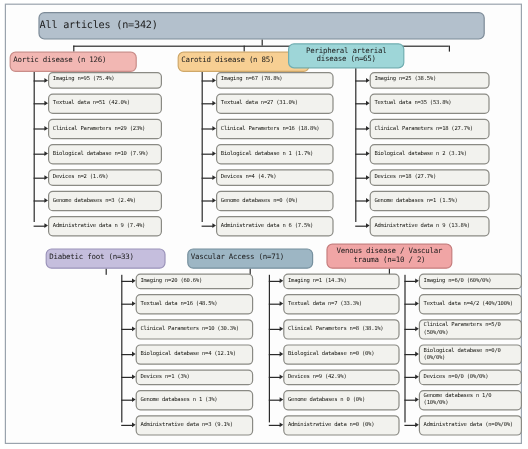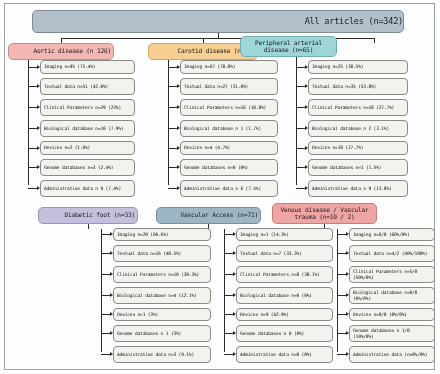--- a/index.html
+++ b/index.html
@@ -29,21 +29,21 @@
     background: #fdfdfd;
   }
   
   .box {
     position: absolute;
     box-sizing: border-box;
     border: 1px solid #6f7780;
     border-radius: 4px;
     display: flex;
     align-items: center;
-    justify-content: flex-end;
+    justify-content: flex-start;
     text-align: center;
     line-height: 1.12;
     letter-spacing: -0.2px;
     color: #1b1b1b;
     overflow: hidden;
   }
   .root-box {
     background: #b3c0cc;
     border-color: #7d8b98;
     font-size: 8.5px;

